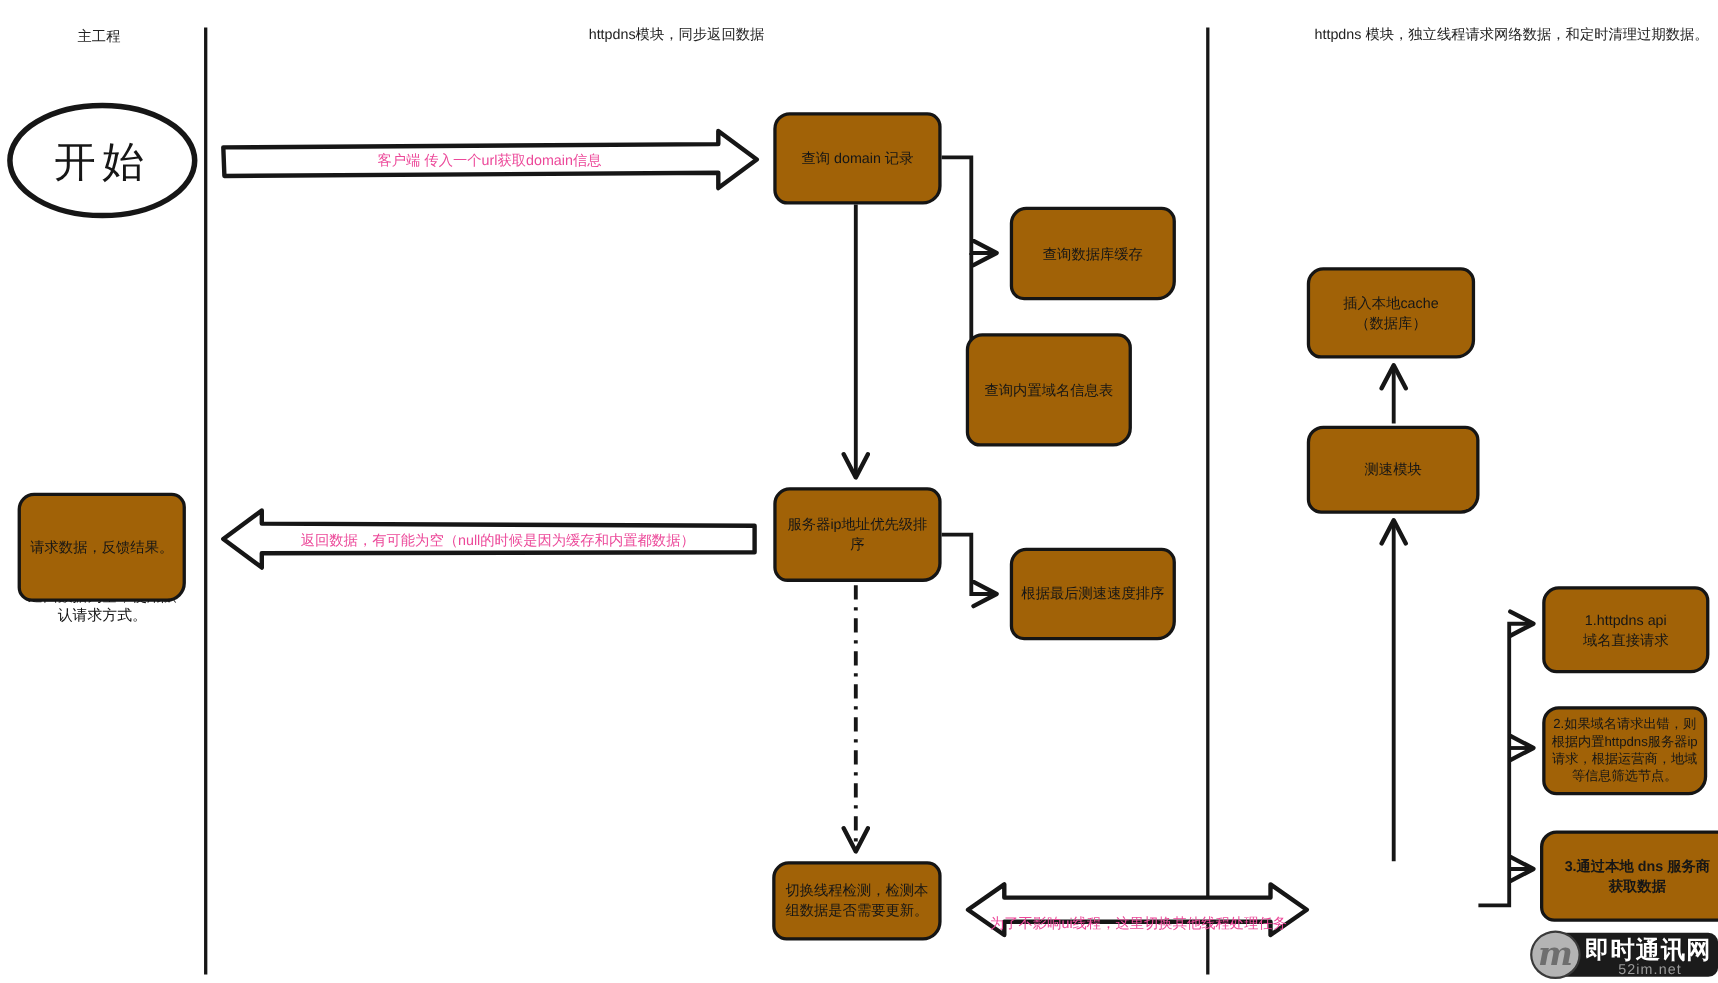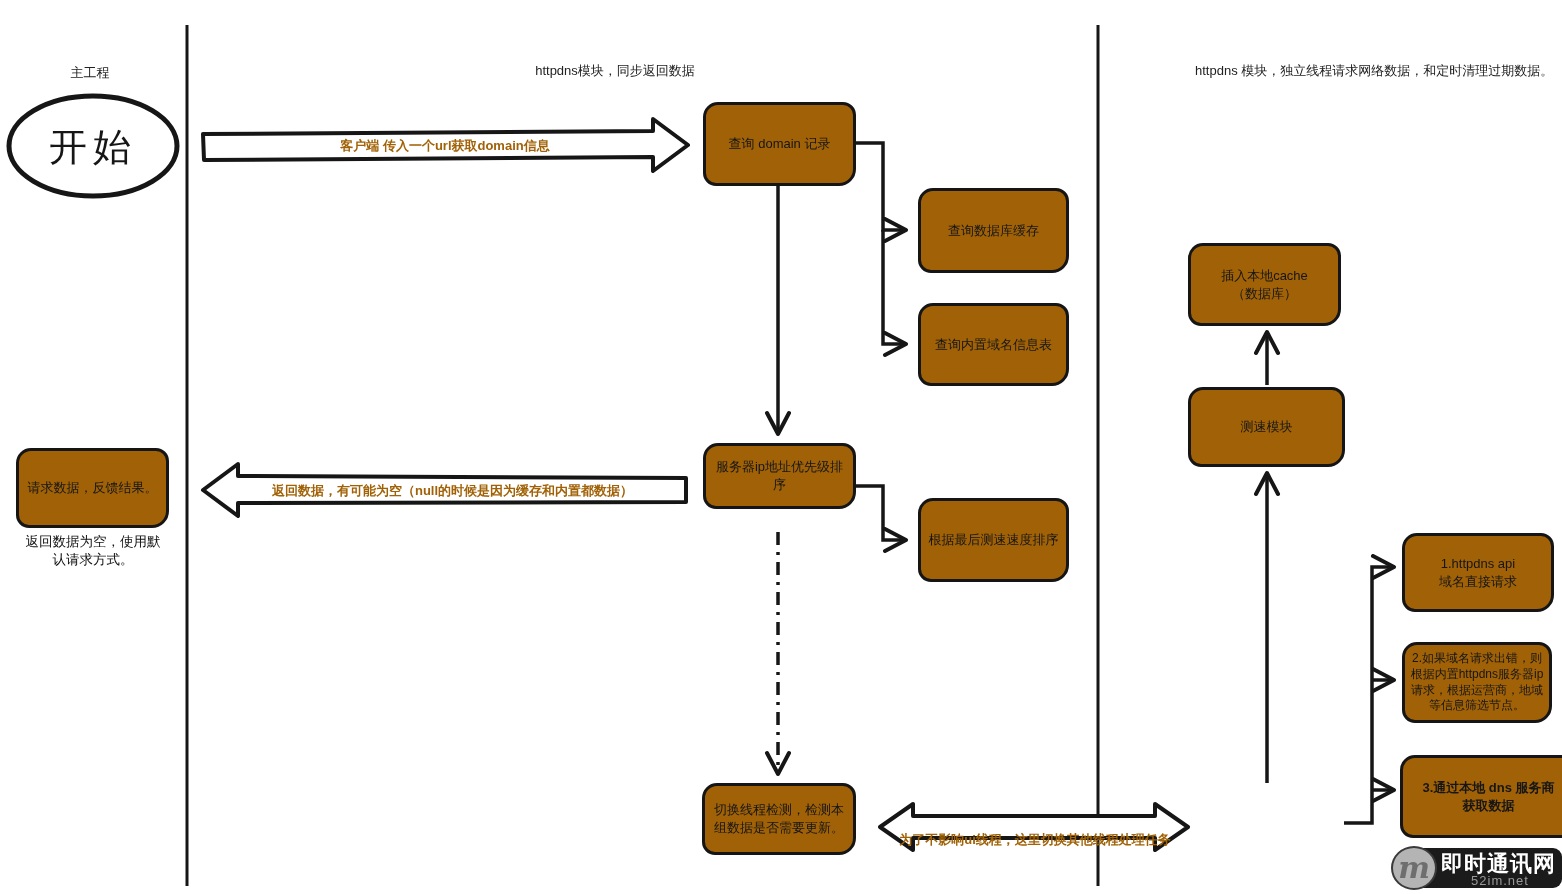--- a/index.html
+++ b/index.html
@@ -1,34 +1,34 @@
 <!DOCTYPE html>
 <html><head>
 <meta charset="utf-8">
 <style>
   html,body{margin:0;padding:0;background:#fff;}
   .canvas{
     position:relative;width:1562px;height:894px;background:#fff;overflow:hidden;
     font-family:"Liberation Sans","DejaVu Sans",sans-serif;color:#161616;
   }
   .canvas svg.wires{position:absolute;left:0;top:0;width:1562px;height:894px;}
-  .lane-title{position:absolute;font-size:13px;color:#222;text-align:center;white-space:nowrap;margin-top:40px;}
+  .lane-title{position:absolute;font-size:13px;color:#222;text-align:center;white-space:nowrap;}
   .node{
     position:absolute;box-sizing:border-box;background:#a16207;
     border:3.5px solid #151515;border-radius:15px 13px 17px 13px;
     display:flex;flex-direction:column;align-items:center;justify-content:center;
     text-align:center;font-size:13px;line-height:1.35;padding:4px 6px;z-index:2;
   }
   .node.small-text{font-size:12px;line-height:1.3;padding:3px 4px;}
   .start-label{
     position:absolute;left:33px;top:121px;width:120px;height:52px;
     font-size:38px;letter-spacing:6px;display:flex;align-items:center;justify-content:center;z-index:2;
   }
   .edge-label{
-    position:absolute;font-size:13px;text-align:center;white-space:nowrap;z-index:3;color:#a16207;font-weight:bold;
+    position:absolute;font-size:13px;text-align:center;white-space:nowrap;z-index:3;color:#ec4899;
   }
   .note{
     position:absolute;left:23px;top:533px;width:140px;text-align:center;
     font-size:13.5px;line-height:1.3;color:#111;
   }
   
   .wm{position:absolute;left:1391px;top:844px;width:171px;height:46px;z-index:5;}
   .wm-rect{
     position:absolute;left:9px;top:4px;width:162px;height:40px;
     background:#1b1b1b;border-radius:9px;
@@ -94,26 +94,26 @@
   </svg>
 
   <div class="lane-title" style="left:30px;top:24px;width:120px;">主工程</div>
   <div class="lane-title" style="left:465px;top:22px;width:300px;">httpdns模块，同步返回数据</div>
   <div class="lane-title" style="left:1195px;top:22px;width:352px;">httpdns 模块，独立线程请求网络数据，和定时清理过期数据。</div>
 
   <div class="start-label">开始</div>
 
   <div class="node" style="left:703px;top:102px;width:153px;height:84px;">查询 domain 记录</div>
   <div class="node" style="left:918px;top:188px;width:151px;height:85px;">查询数据库缓存</div>
-  <div class="node" style="left:918px;top:303px;width:151px;height:83px;">查询内置域名信息表</div>
-  <div class="node" style="left:703px;top:443px;width:153px;height:66px;">服务器ip地址优先级排序</div>
+  <div class="node" style="left:878px;top:303px;width:151px;height:103px;">查询内置域名信息表</div>
+  <div class="node" style="left:703px;top:443px;width:153px;height:86px;">服务器ip地址优先级排序</div>
   <div class="node" style="left:918px;top:498px;width:151px;height:84px;">根据最后测速速度排序</div>
   <div class="node" style="left:702px;top:783px;width:154px;height:72px;">切换线程检测，检测本组数据是否需要更新。</div>
 
-  <div class="node" style="left:16px;top:448px;width:153px;height:80px;">请求数据，反馈结果。</div>
+  <div class="node" style="left:16px;top:448px;width:153px;height:99px;">请求数据，反馈结果。</div>
   <div class="note">返回数据为空，使用默认请求方式。</div>
 
   <div class="node" style="left:1188px;top:243px;width:153px;height:83px;">
     <span>插入本地cache</span>
     <span>（数据库）</span>
   </div>
   <div class="node" style="left:1188px;top:387px;width:157px;height:80px;text-align:right;">测速模块</div>
   <div class="node" style="left:1402px;top:533px;width:152px;height:79px;">
     <span>1.httpdns api</span>
     <span>域名直接请求</span>

